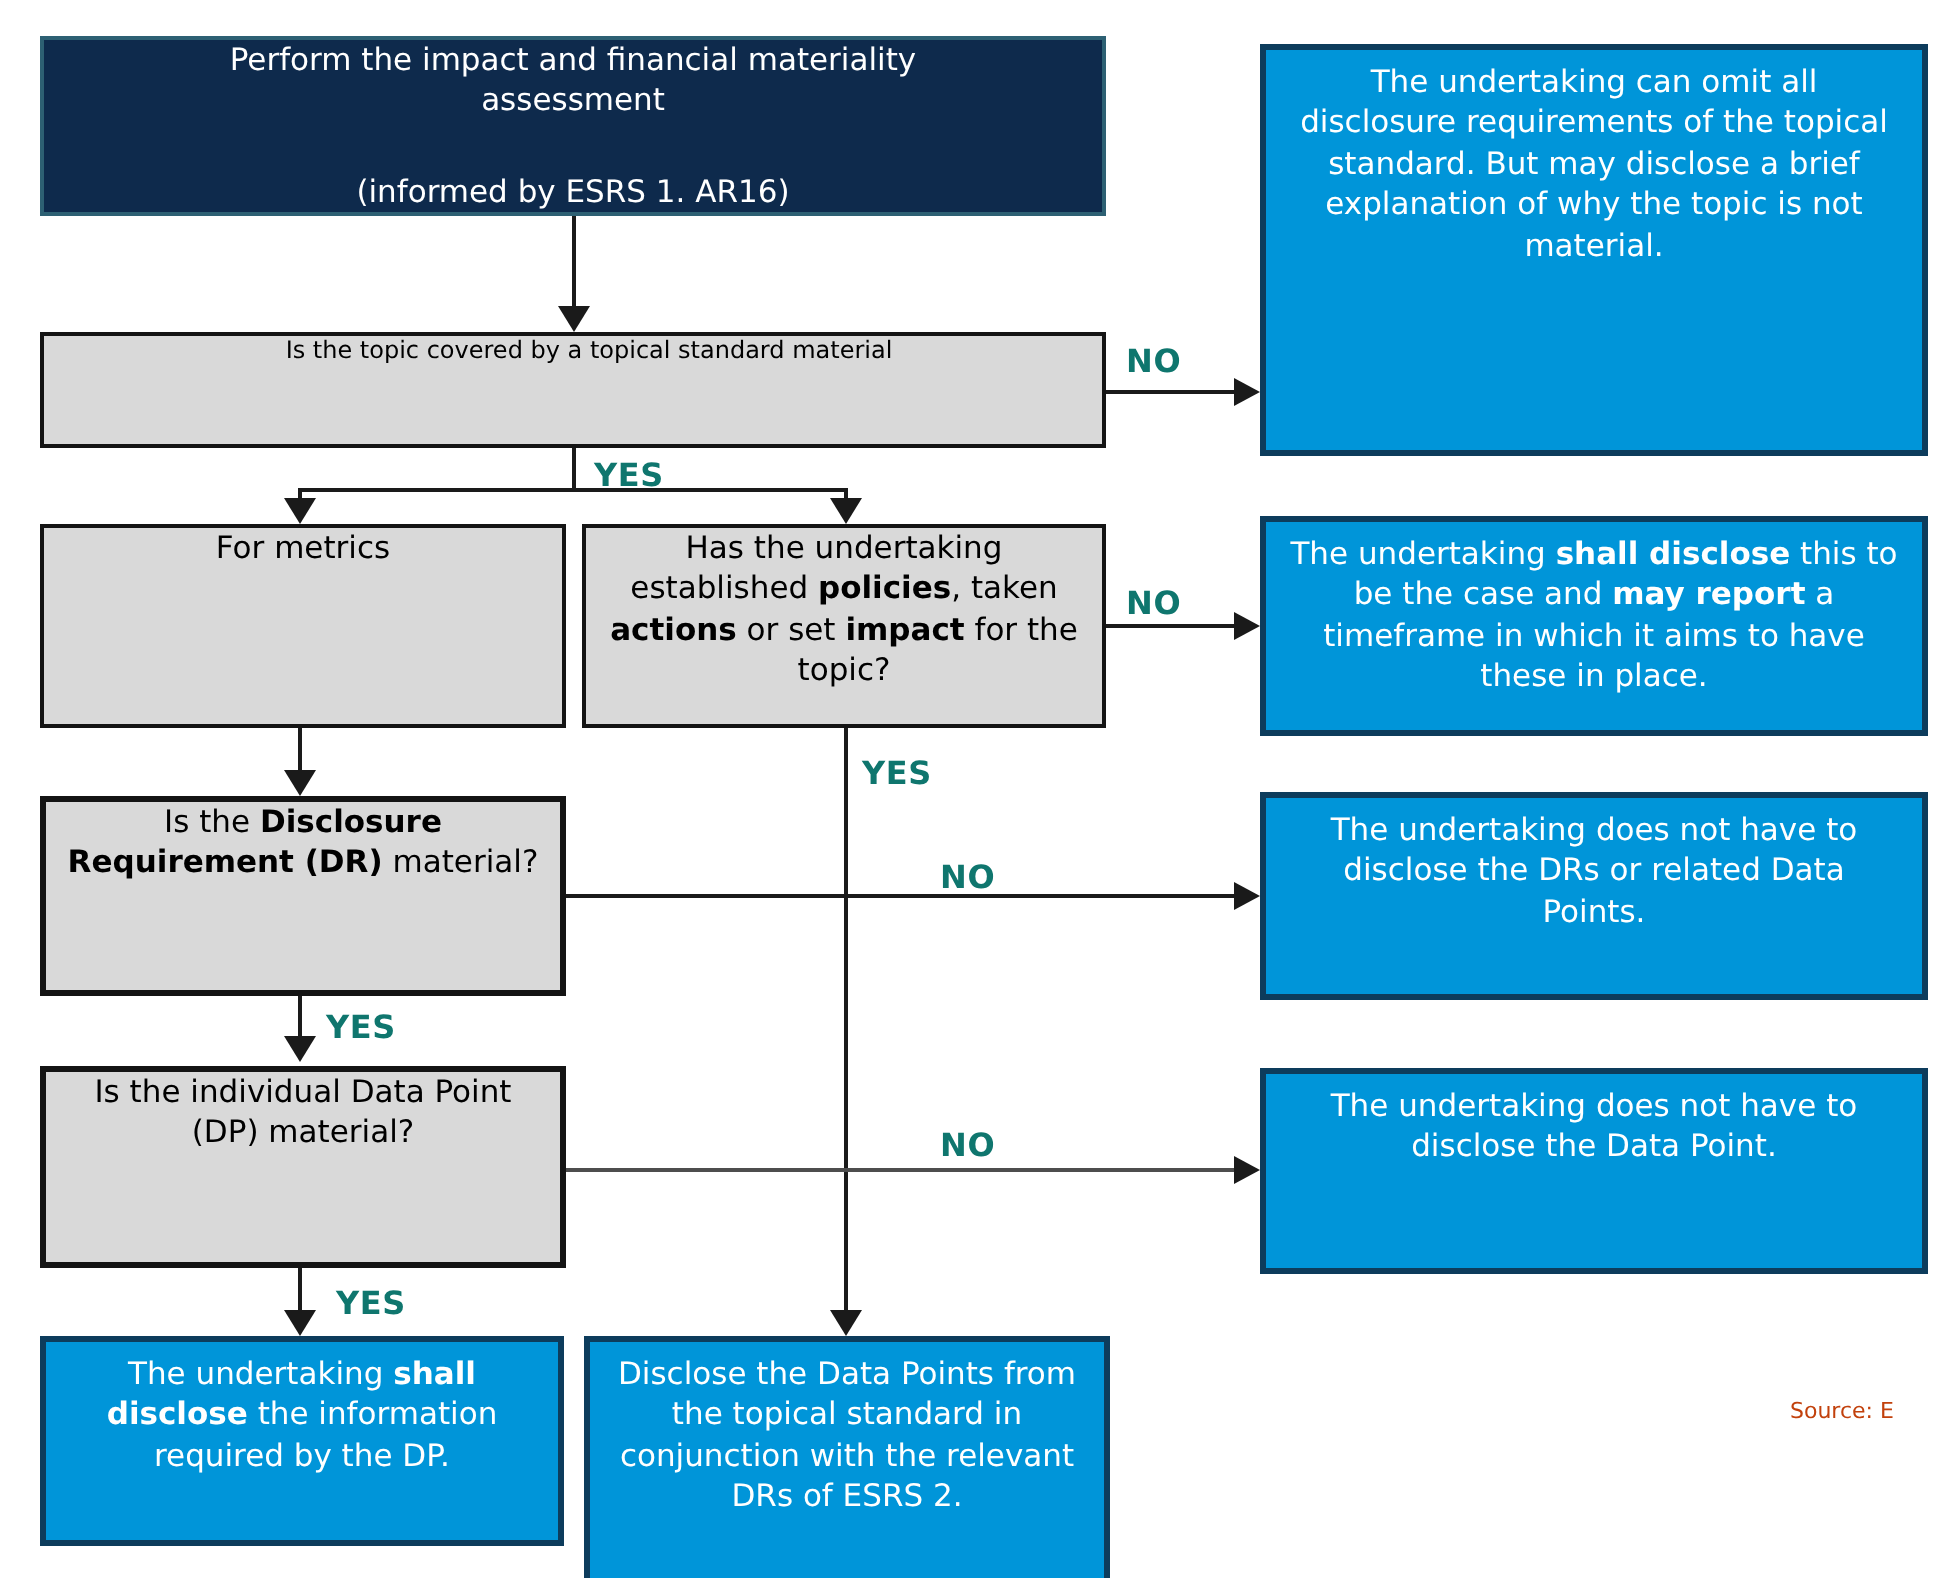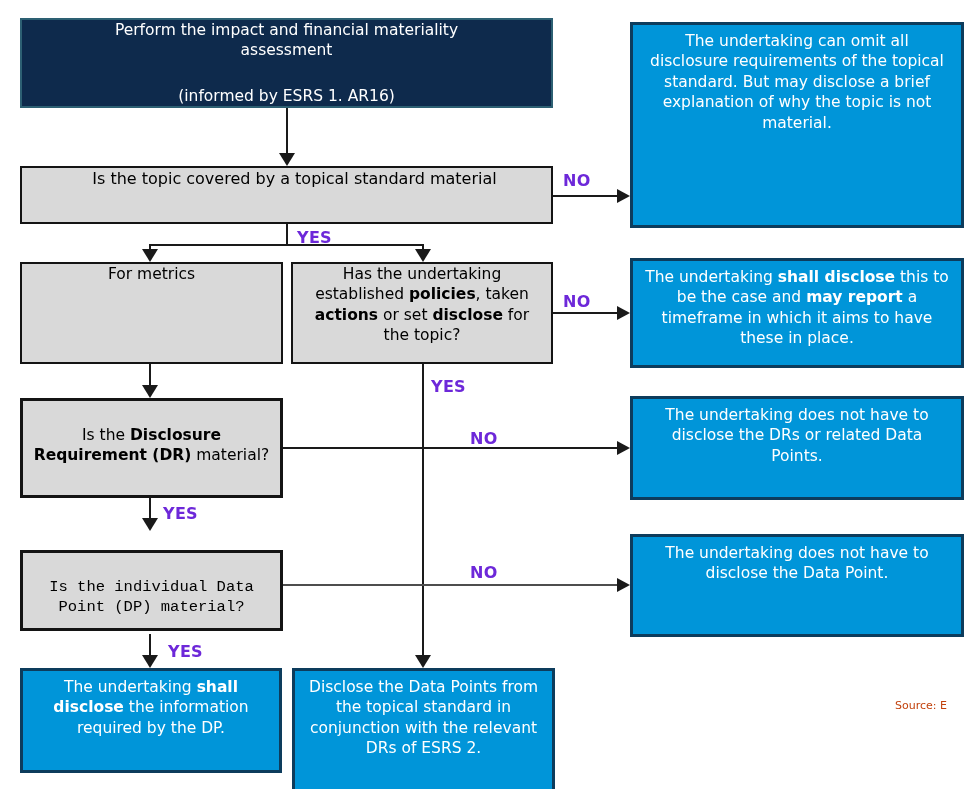--- a/index.html
+++ b/index.html
@@ -11,46 +11,46 @@
   }
   .box {
     position:absolute; display:flex; flex-direction:column;
     align-items:center; justify-content:space-between;
     text-align:center; line-height:1.32;
   }
   .navy  { background:#0e2a4c; border:2px solid #2d6073; color:#ffffff; font-size:15.5px; }
   .gray  { background:#d9d9d9; border:2.5px solid #141414; color:#000000; font-size:15.5px; }
   .gray.thick { border-width:3px; }
   .blue  { background:#0095d9; border:3px solid #0d3c5c; color:#ffffff; font-size:15.5px; padding:6px 12px; }
-  .topic { font-size:16px;padding-left:16px; }
+  .topic { font-size:12px;padding-left:16px; }
   .hline, .vline { position:absolute; background:#1a1a1a; }
   .hline { height:2px; }
   .vline { width:2px; }
   .gline { background:#4d4d4d; }
   .arr-down {
     position:absolute; width:0; height:0;
     border-left:8px solid transparent; border-right:8px solid transparent;
     border-top:13px solid #1a1a1a;
   }
   .arr-right {
     position:absolute; width:0; height:0;
     border-top:7px solid transparent; border-bottom:7px solid transparent;
     border-left:13px solid #1a1a1a;
   }
   .edge-label {
-    position:absolute; font-weight:bold; font-size:16px; color:#6d28d9;
+    position:absolute; font-weight:bold; font-size:16px; color:#0f766e;
     letter-spacing:0.3px; white-space:nowrap;
   }
   .source {
     position:absolute; left:895px; top:699px; font-size:11px; color:#c2410c;
     white-space:nowrap;
   }
   .line1-wrap { max-width:412px; }
   .pol-wrap { max-width:236px; }
-  .drdp-wrap { max-width:236px;margin-top:24px; }
+  .drdp-wrap { max-width:236px; }
 </style>
 </head>
 <body>
 
 <div id="canvas">
 
   <div class="box navy" style="left:20px;top:18px;width:533px;height:90px;">
     <div class="line1-wrap">Perform the impact and financial materiality assessment</div>
     <div>(informed by ESRS 1. AR16)</div>
   </div>
@@ -76,21 +76,21 @@
   <div class="vline" style="left:149px;top:244px;height:8px;"></div>
   <div class="arr-down" style="left:142px;top:249px;"></div>
   <div class="vline" style="left:422px;top:244px;height:8px;"></div>
   <div class="arr-down" style="left:415px;top:249px;"></div>
 
   <div class="box gray" style="left:20px;top:262px;width:263px;height:102px;">
     <div>For metrics</div>
   </div>
 
   <div class="box gray" style="left:291px;top:262px;width:262px;height:102px;">
-    <div class="pol-wrap"><span>Has the undertaking established </span><span style="font-weight: bold;">policies</span><span>, taken </span><span style="font-weight: bold;">actions</span><span> or set </span><span style="font-weight: bold;">disclose</span><span> for the topic?</span></div>
+    <div class="pol-wrap"><span>Has the undertaking established </span><span style="font-weight: bold;">policies</span><span>, taken </span><span style="font-weight: bold;">actions</span><span> or set </span><span style="font-weight: bold;">impact</span><span> for the topic?</span></div>
   </div>
 
   <div class="edge-label" style="left:563px;top:292px;">NO</div>
   <div class="hline" style="left:553px;top:312px;width:66px;"></div>
   <div class="arr-right" style="left:617px;top:306px;"></div>
 
   <div class="box blue" style="left:630px;top:258px;width:334px;height:110px;">
     <div><span>The undertaking </span><span style="font-weight: bold;">shall disclose</span><span> this to be the case and </span><span style="font-weight: bold; margin-top: 44px;">may report</span><span> a timeframe in which it aims to have these in place.</span></div>
   </div>
 
@@ -110,21 +110,21 @@
   <div class="arr-right" style="left:617px;top:441px;"></div>
 
   <div class="box blue" style="left:630px;top:396px;width:334px;height:104px;">
     <div>The undertaking does not have to disclose the DRs or related Data Points.</div>
   </div>
 
   <div class="edge-label" style="left:163px;top:504px;">YES</div>
   <div class="vline" style="left:149px;top:498px;height:22px;"></div>
   <div class="arr-down" style="left:142px;top:518px;"></div>
 
-  <div class="box gray thick" style="left:20px;top:550px;width:263px;height:81px;font-family:Liberation Mono, monospace;">
+  <div class="box gray thick" style="left:20px;top:533px;width:263px;height:101px;">
     <div class="drdp-wrap">Is the individual Data Point (DP) material?</div>
   </div>
 
   <div class="edge-label" style="left:470px;top:563px;">NO</div>
   <div class="hline gline" style="left:283px;top:584px;width:336px;"></div>
   <div class="arr-right" style="left:617px;top:578px;"></div>
 
   <div class="box blue" style="left:630px;top:534px;width:334px;height:103px;">
     <div>The undertaking does not have to disclose the Data Point.</div>
   </div>

